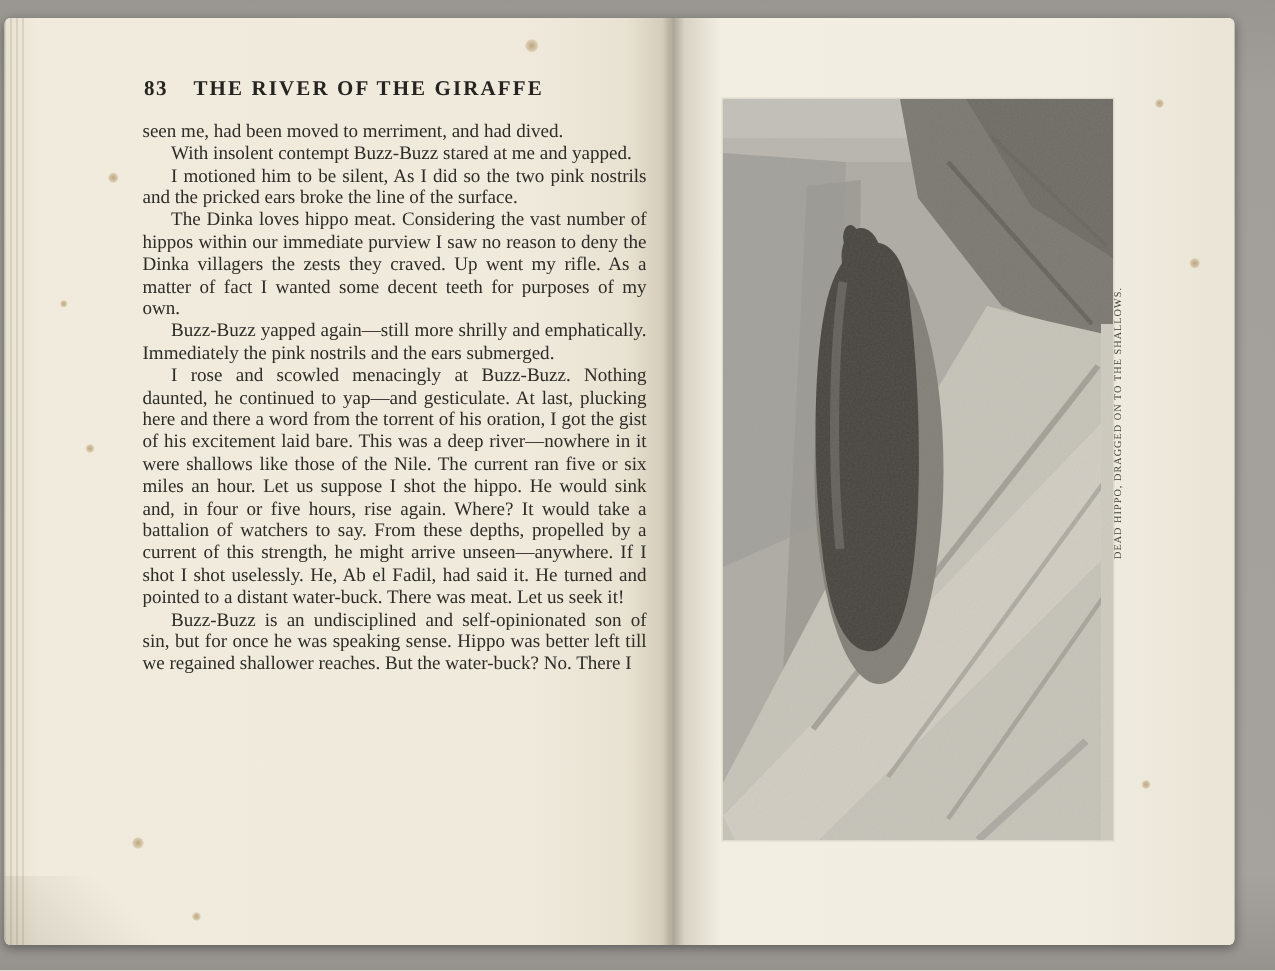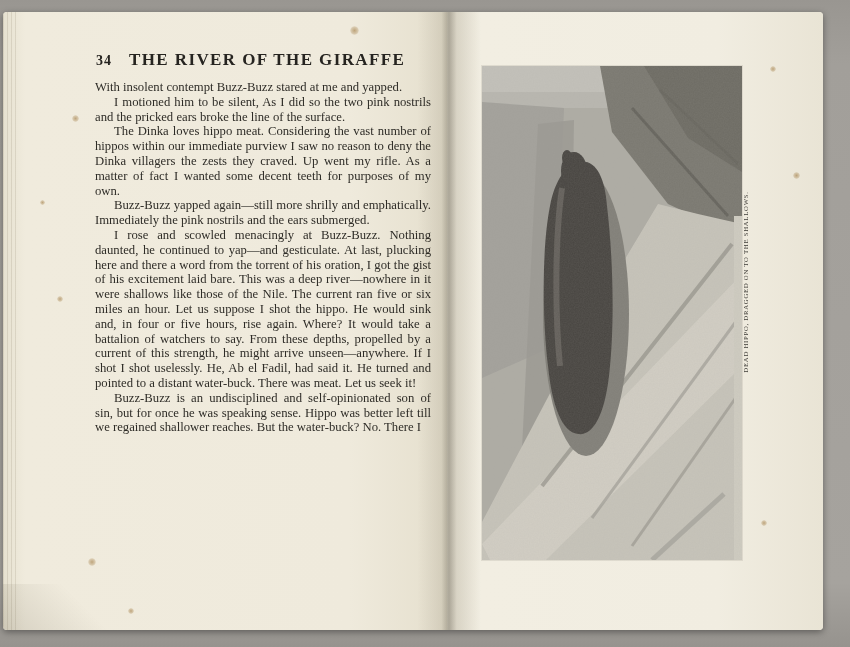--- a/index.html
+++ b/index.html
@@ -69,21 +69,21 @@
     color: #262420;
   }
   .pagenum {
     font-weight: bold;
     font-size: 14px;
     letter-spacing: 1px;
     margin-right: 17px;
   }
   .running-title {
     font-weight: bold;
-    font-size: 17px;
+    font-size: 14px;
     letter-spacing: 1.4px;
   }
   .text-block {
     position: absolute;
     left: 92px; top: 68px;
     width: 336px;
     font-size: 12.7px;
     line-height: 14.8px;
     text-align: justify;
     color: #2e2c27;
@@ -123,23 +123,24 @@
 </head>
 <body>
 
 <div class="scan">
   <div class="spread">
 
     <div class="page-left">
       <div class="deckle"></div>
       <div class="corner-curl"></div>
       <div class="header">
-        <span class="pagenum">34</span><span class="running-title">THE RIVER OF THE GIRAFFE</span>
+        <span class="pagenum">83</span><span class="running-title">THE RIVER OF THE GIRAFFE</span>
       </div>
       <div class="text-block">
+        <p>seen me, had been moved to merriment, and had dived.</p>
         <p>With insolent contempt Buzz-Buzz stared at me and yapped.</p>
         <p>I motioned him to be silent, As I did so the two pink nostrils and the pricked ears broke the line of the surface.</p>
         <p>The Dinka loves hippo meat. Considering the vast number of hippos within our immediate purview I saw no reason to deny the Dinka villagers the zests they craved. Up went my rifle. As a matter of fact I wanted some decent teeth for purposes of my own.</p>
         <p>Buzz-Buzz yapped again—still more shrilly and emphatically. Immediately the pink nostrils and the ears submerged.</p>
         <p>I rose and scowled menacingly at Buzz-Buzz. Nothing daunted, he continued to yap—and gesticulate. At last, plucking here and there a word from the torrent of his oration, I got the gist of his excitement laid bare. This was a deep river—nowhere in it were shallows like those of the Nile. The current ran five or six miles an hour. Let us suppose I shot the hippo. He would sink and, in four or five hours, rise again. Where? It would take a battalion of watchers to say. From these depths, propelled by a current of this strength, he might arrive unseen—anywhere. If I shot I shot uselessly. He, Ab el Fadil, had said it. He turned and pointed to a distant water-buck. There was meat. Let us seek it!</p>
         <p>Buzz-Buzz is an undisciplined and self-opinionated son of sin, but for once he was speaking sense. Hippo was better left till we regained shallower reaches. But the water-buck? No. There I</p>
       </div>
     </div>
 
     <div class="page-right">

